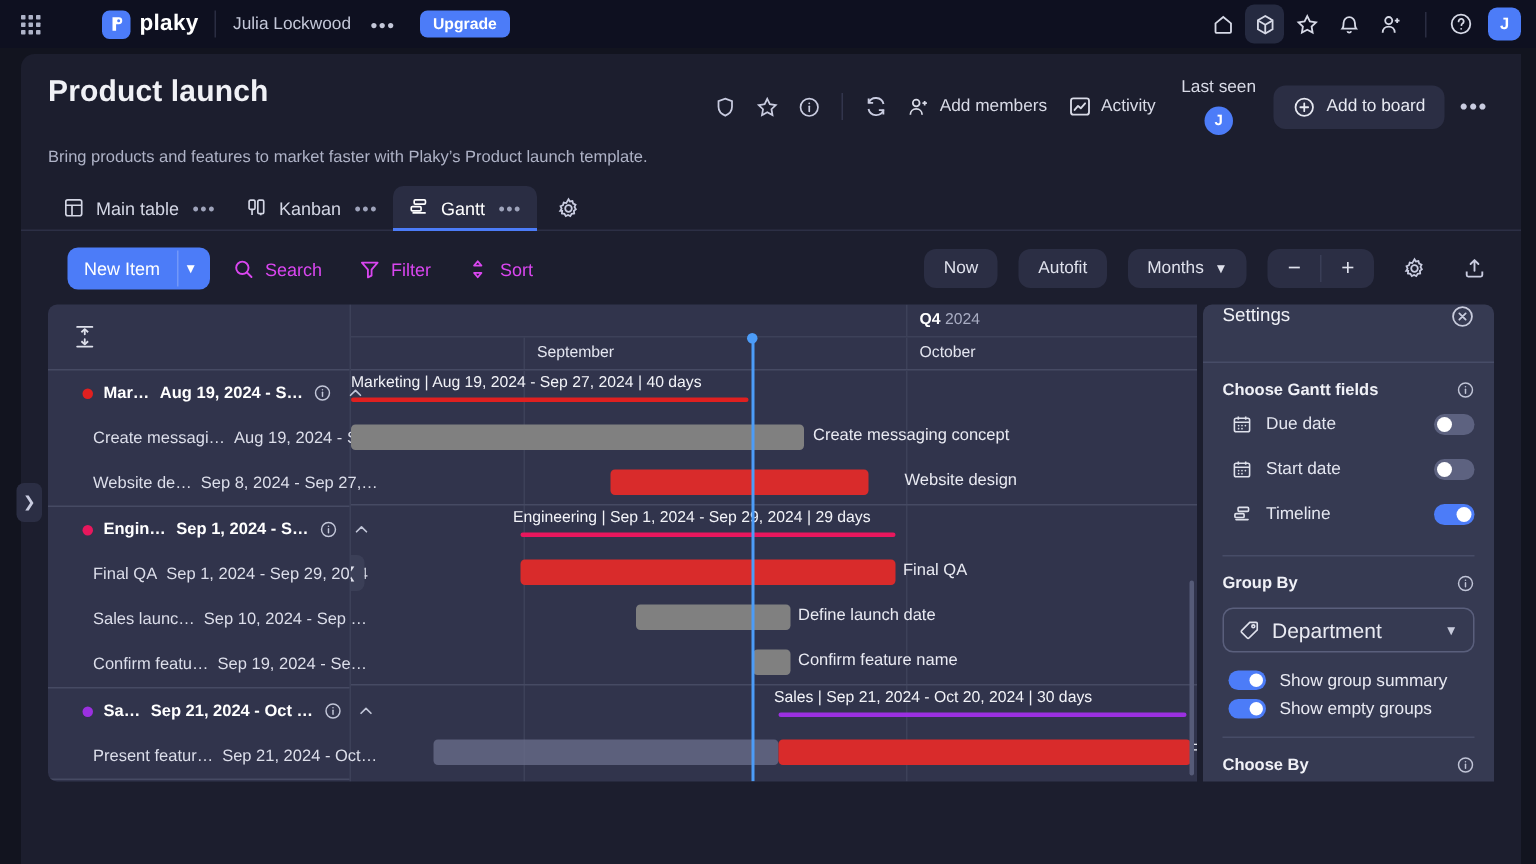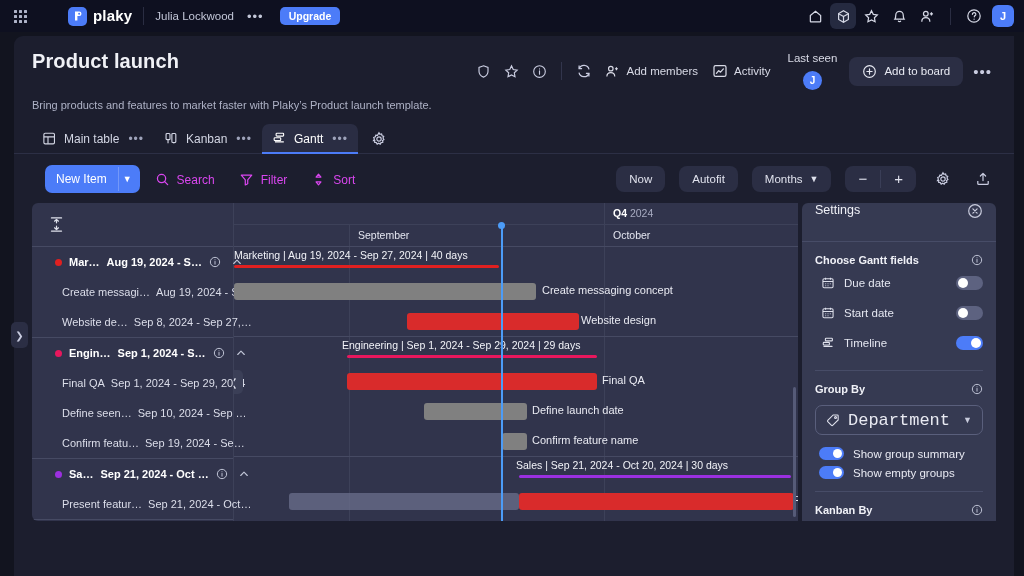--- a/index.html
+++ b/index.html
@@ -206,21 +206,21 @@
   .toggle .knob { position: absolute; top: 2px; left: 2px; width: 10px; height: 10px; border-radius: 50%; background: #fff;}
   .toggle.on { background: #4c7cf8; }
   .toggle.on .knob { left: 15px; }
   .toggle.sm { width: 25px; height: 13px; margin-left: 0;}
   .toggle.sm .knob { width: 9px; height: 9px;}
   .toggle.sm.on .knob { left: 14px; }
   .select {
     margin: 8px 13px 0 13px; height: 30px; border: 1px solid #5a5f7c; border-radius: 7px;
     display: flex; align-items: center; padding: 0 10px; gap: 8px; cursor: pointer;
   }
-  .select-lbl { font-size: 17px; color: #e9eaf2; font-family: Liberation Mono, monospace; }
+  .select-lbl { font-size: 14px; color: #e9eaf2; }
   .select .chev { margin-left: auto; color: #c8cbdc; font-size: 9px;}
   .check-row { display: flex; align-items: center; gap: 9px; padding: 6px 13px 0 17px; }
   .check-lbl { font-size: 11.5px; color: #e8e9f2; }
   .set-hr { height: 1px; background: #474c67; margin: 12px 13px 0 13px; }
 
   
   .legend-card {
     position: absolute; left: 32px; bottom: 8px; width: 751px; height: 55px;
     background: #2a2d43; border-radius: 8px;
     display: flex; align-items: center; justify-content: center; gap: 20px;
@@ -542,21 +542,21 @@
                         <path d="M3.6 10L8 5.6 12.4 10" stroke-linecap="round" stroke-linejoin="round"></path>
                       </svg>
                   </span>
                 </span>
               </div>
               <div class="item-row">
                 <span class="item-name">Final QA</span>
                 <span class="item-dates">Sep 1, 2024 - Sep 29, 2024</span>
               </div>
               <div class="item-row">
-                <span class="item-name">Define seen…</span>
+                <span class="item-name">Sales launc…</span>
                 <span class="item-dates">Sep 10, 2024 - Sep …</span>
               </div>
               <div class="item-row">
                 <span class="item-name">Confirm featu…</span>
                 <span class="item-dates">Sep 19, 2024 - Se…</span>
               </div>
             </div>
 
             <div class="grp">
               <div class="grp-head">
@@ -616,21 +616,21 @@
               <div class="sumrow" style="top:0">
                 <div class="sum-label" style="left:0">Marketing | Aug 19, 2024 - Sep 27, 2024 | 40 days</div>
                 <div class="sum-line" style="left:0;width:265px;background:#e02020"></div>
               </div>
               <div class="sumrow" style="top:30px">
                 <div class="bar" style="left:0;width:302px;background:#808080"></div>
                 <div class="bar-label" style="left:308px">Create messaging concept</div>
               </div>
               <div class="sumrow" style="top:60px">
                 <div class="bar" style="left:173px;width:172px;background:#d92b2b"></div>
-                <div class="bar-label" style="left:347px">Website design</div>
+                <div class="bar-label" style="left:369px">Website design</div>
               </div>
             </div>
 
             <div class="band" style="top:90px;height:120px">
               <div class="sumrow" style="top:0">
                 <div class="sum-label" style="left:108px">Engineering | Sep 1, 2024 - Sep 29, 2024 | 29 days</div>
                 <div class="sum-line" style="left:113px;width:250px;background:#e8175d"></div>
               </div>
               <div class="sumrow" style="top:30px">
                 <div class="bar" style="left:113px;width:250px;background:#d92b2b"></div>
@@ -771,21 +771,21 @@
           <span class="toggle sm on">
               <span class="knob"></span>
             </span>
           <span class="check-lbl">Show empty groups</span>
         </div>
 
         <div class="set-hr"></div>
 
         <div class="set-sec">
           <div class="set-sec-title">
-            <span>Kanban By</span>
+            <span>Choose By</span>
             <span class="i">
               <svg width="12" height="12" viewBox="0 0 16 16" fill="none" stroke="currentColor" stroke-width="1.3">
                   <circle cx="8" cy="8" r="6.2"></circle>
                   <path d="M8 7.3v3.6" stroke-linecap="round"></path>
                   <circle cx="8" cy="5.1" r=".7" fill="currentColor" stroke="none"></circle>
                 </svg>
             </span>
           </div>
         </div>
 

